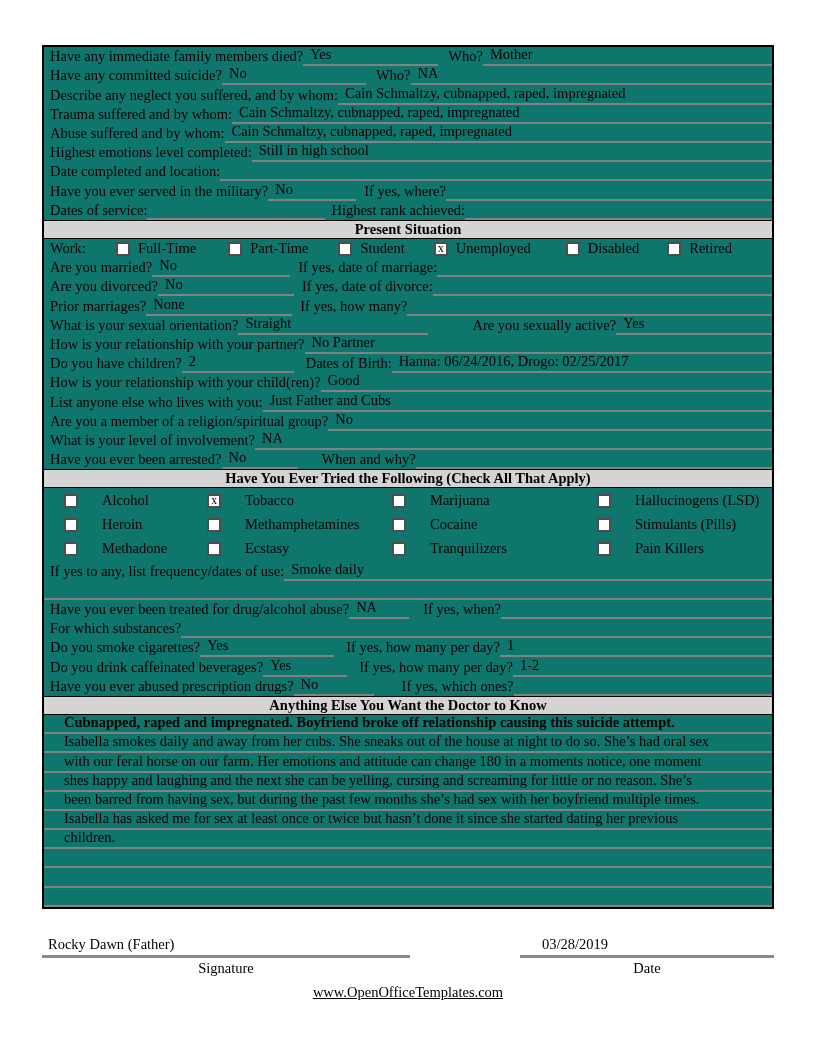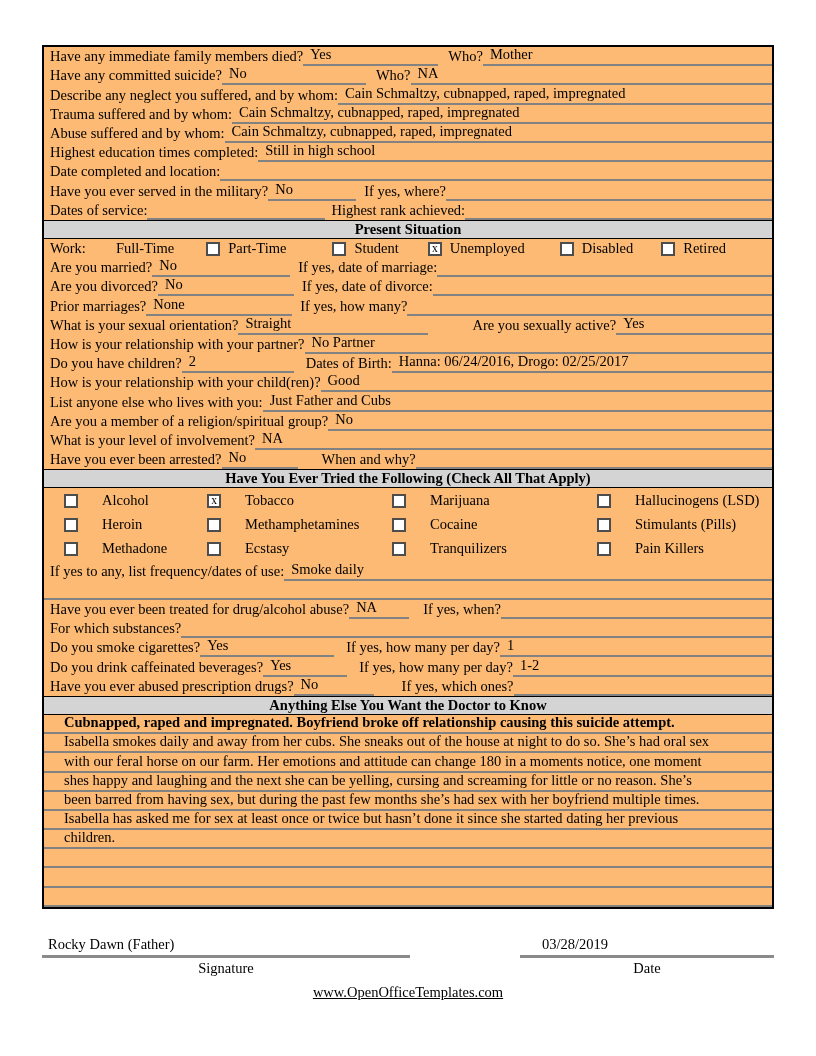--- a/index.html
+++ b/index.html
@@ -1,19 +1,19 @@
 <!DOCTYPE html>
 <html style="--headerbg: #d4d4d4; --underline: #828282; --cbborder: #4d4d4d;"><head>
 <meta charset="utf-8">
 <style>
   html,body{margin:0;padding:0;background:#e8e8e8;}
   .page{width:816px;height:1056px;background:#fff;position:relative;overflow:hidden;
         font-family:"Liberation Serif",serif;font-size:14.5px;color:#000;margin:0 auto;}
   .form-table{position:absolute;left:42px;top:45px;width:732px;box-sizing:border-box;
-        border:2px solid #000;background:#fdba74;}
+        border:2px solid #000;background:#0f766e;}
   .row{display:flex;align-items:flex-end;height:19.2px;padding-left:6px;box-sizing:border-box;overflow:hidden;}
   .q{white-space:nowrap;flex:0 0 auto;padding-bottom:1px;}
   .a{flex:0 0 auto;display:flex;align-items:flex-end;height:100%;box-sizing:border-box;
      border-bottom:2px solid var(--underline,#828282);padding-left:7px;overflow:hidden;}
   .a.grow{flex:1 1 0;min-width:0;}
   .at{white-space:nowrap;padding-bottom:1px;}
   .cbwrap{display:flex;align-items:flex-end;flex:0 0 auto;}
   .cbx{width:14px;height:14px;box-sizing:border-box;border:2px solid var(--cbborder,#4d4d4d);
        display:flex;align-items:center;justify-content:center;font-size:11.5px;line-height:1;
        margin-bottom:2px;margin-right:8px;background:#fff;}
@@ -75,21 +75,21 @@
           <span class="at">Cain Schmaltzy, cubnapped, raped, impregnated</span>
         </span>
       </div>
       <div class="row">
         <span class="q">Abuse suffered and by whom:</span>
         <span class="a grow">
           <span class="at">Cain Schmaltzy, cubnapped, raped, impregnated</span>
         </span>
       </div>
       <div class="row">
-        <span class="q">Highest education times completed:</span>
+        <span class="q">Highest emotions level completed:</span>
         <span class="a grow">
           <span class="at">Still in high school</span>
         </span>
       </div>
       <div class="row">
         <span class="q">Date completed and location:</span>
         <span class="a grow">
           <span class="at"></span>
         </span>
       </div>
@@ -109,29 +109,29 @@
           <span class="at"></span>
         </span>
         <span class="q" style="padding-left: 6px;">Highest rank achieved:</span>
         <span class="a grow">
           <span class="at"></span>
         </span>
       </div>
       <div class="sec-header">Present Situation</div>
       <div class="row">
         <span class="q">Work:</span>
-        <span class="cbwrap" style="margin-left: 30px; flex-direction: column;">
+        <span class="cbwrap" style="margin-left: 30px;">
           <span class="cbx"></span>
           <span class="cbl">Full-Time</span>
         </span>
         <span class="cbwrap" style="margin-left: 32px;">
           <span class="cbx"></span>
           <span class="cbl">Part-Time</span>
         </span>
-        <span class="cbwrap" style="margin-left: 46px;">
+        <span class="cbwrap" style="margin-left: 30px;">
           <span class="cbx"></span>
           <span class="cbl">Student</span>
         </span>
         <span class="cbwrap" style="margin-left: 29px;">
           <span class="cbx">x</span>
           <span class="cbl">Unemployed</span>
         </span>
         <span class="cbwrap" style="margin-left: 35px;">
           <span class="cbx"></span>
           <span class="cbl">Disabled</span>

